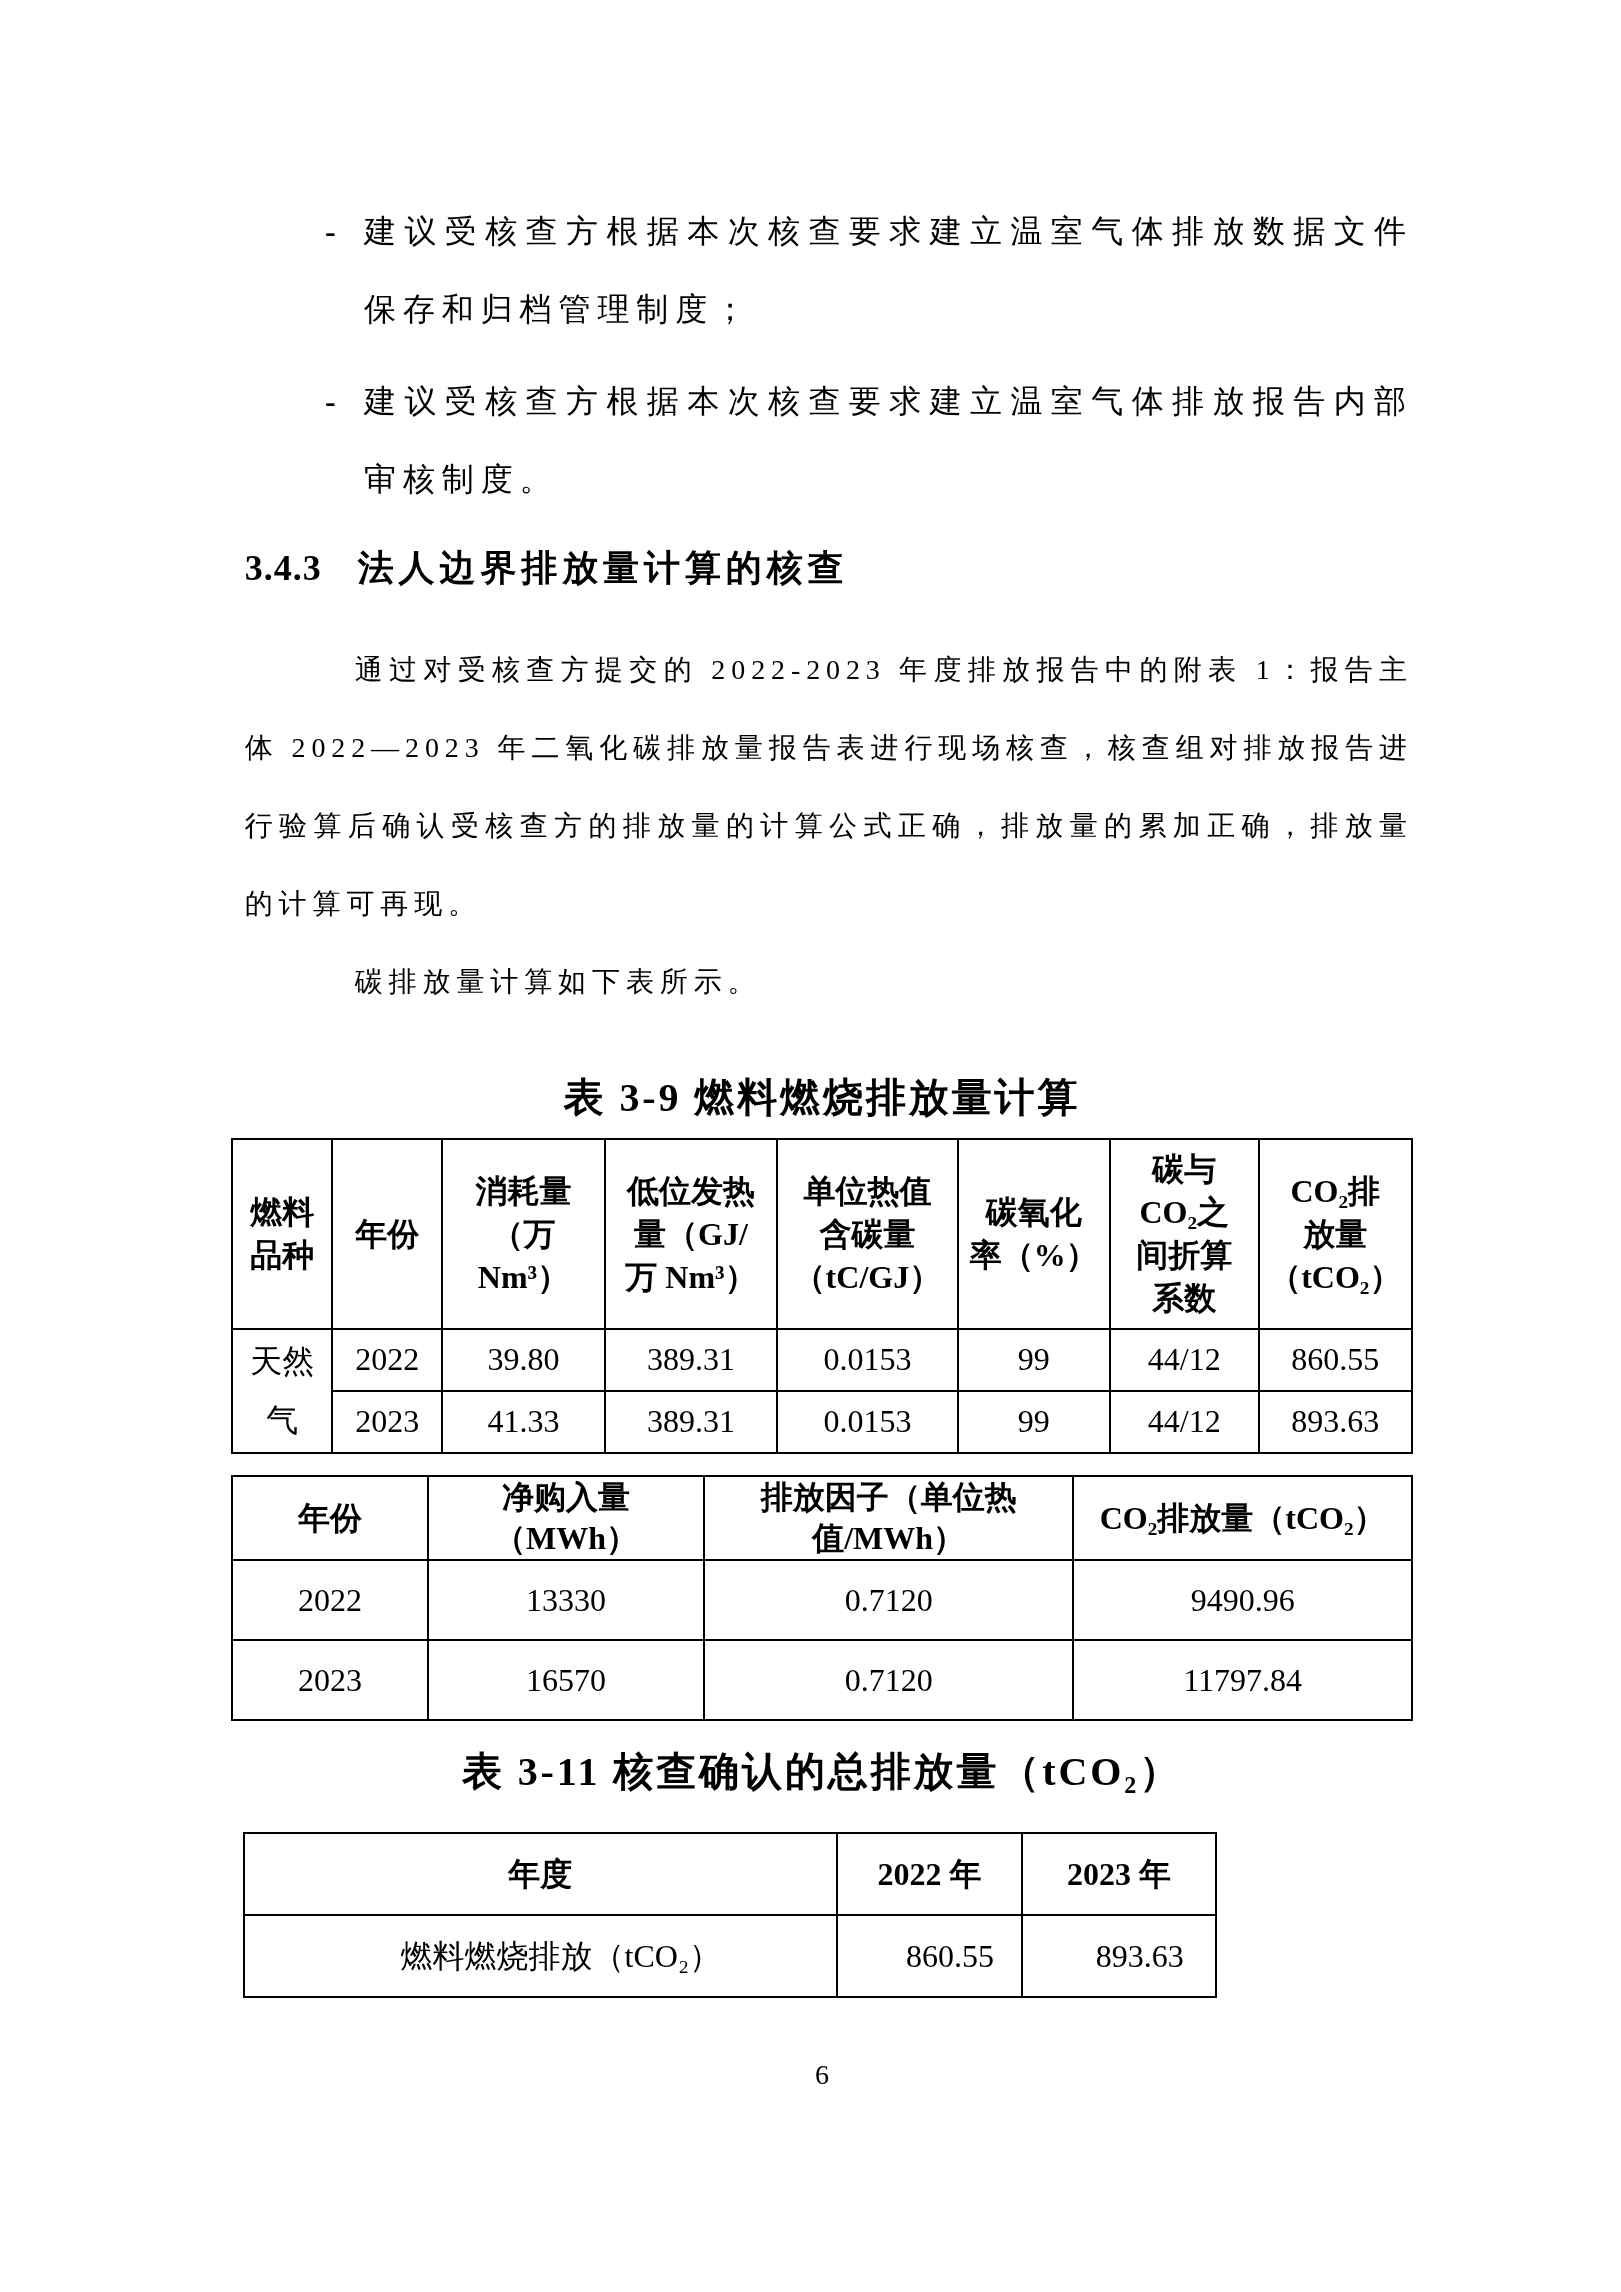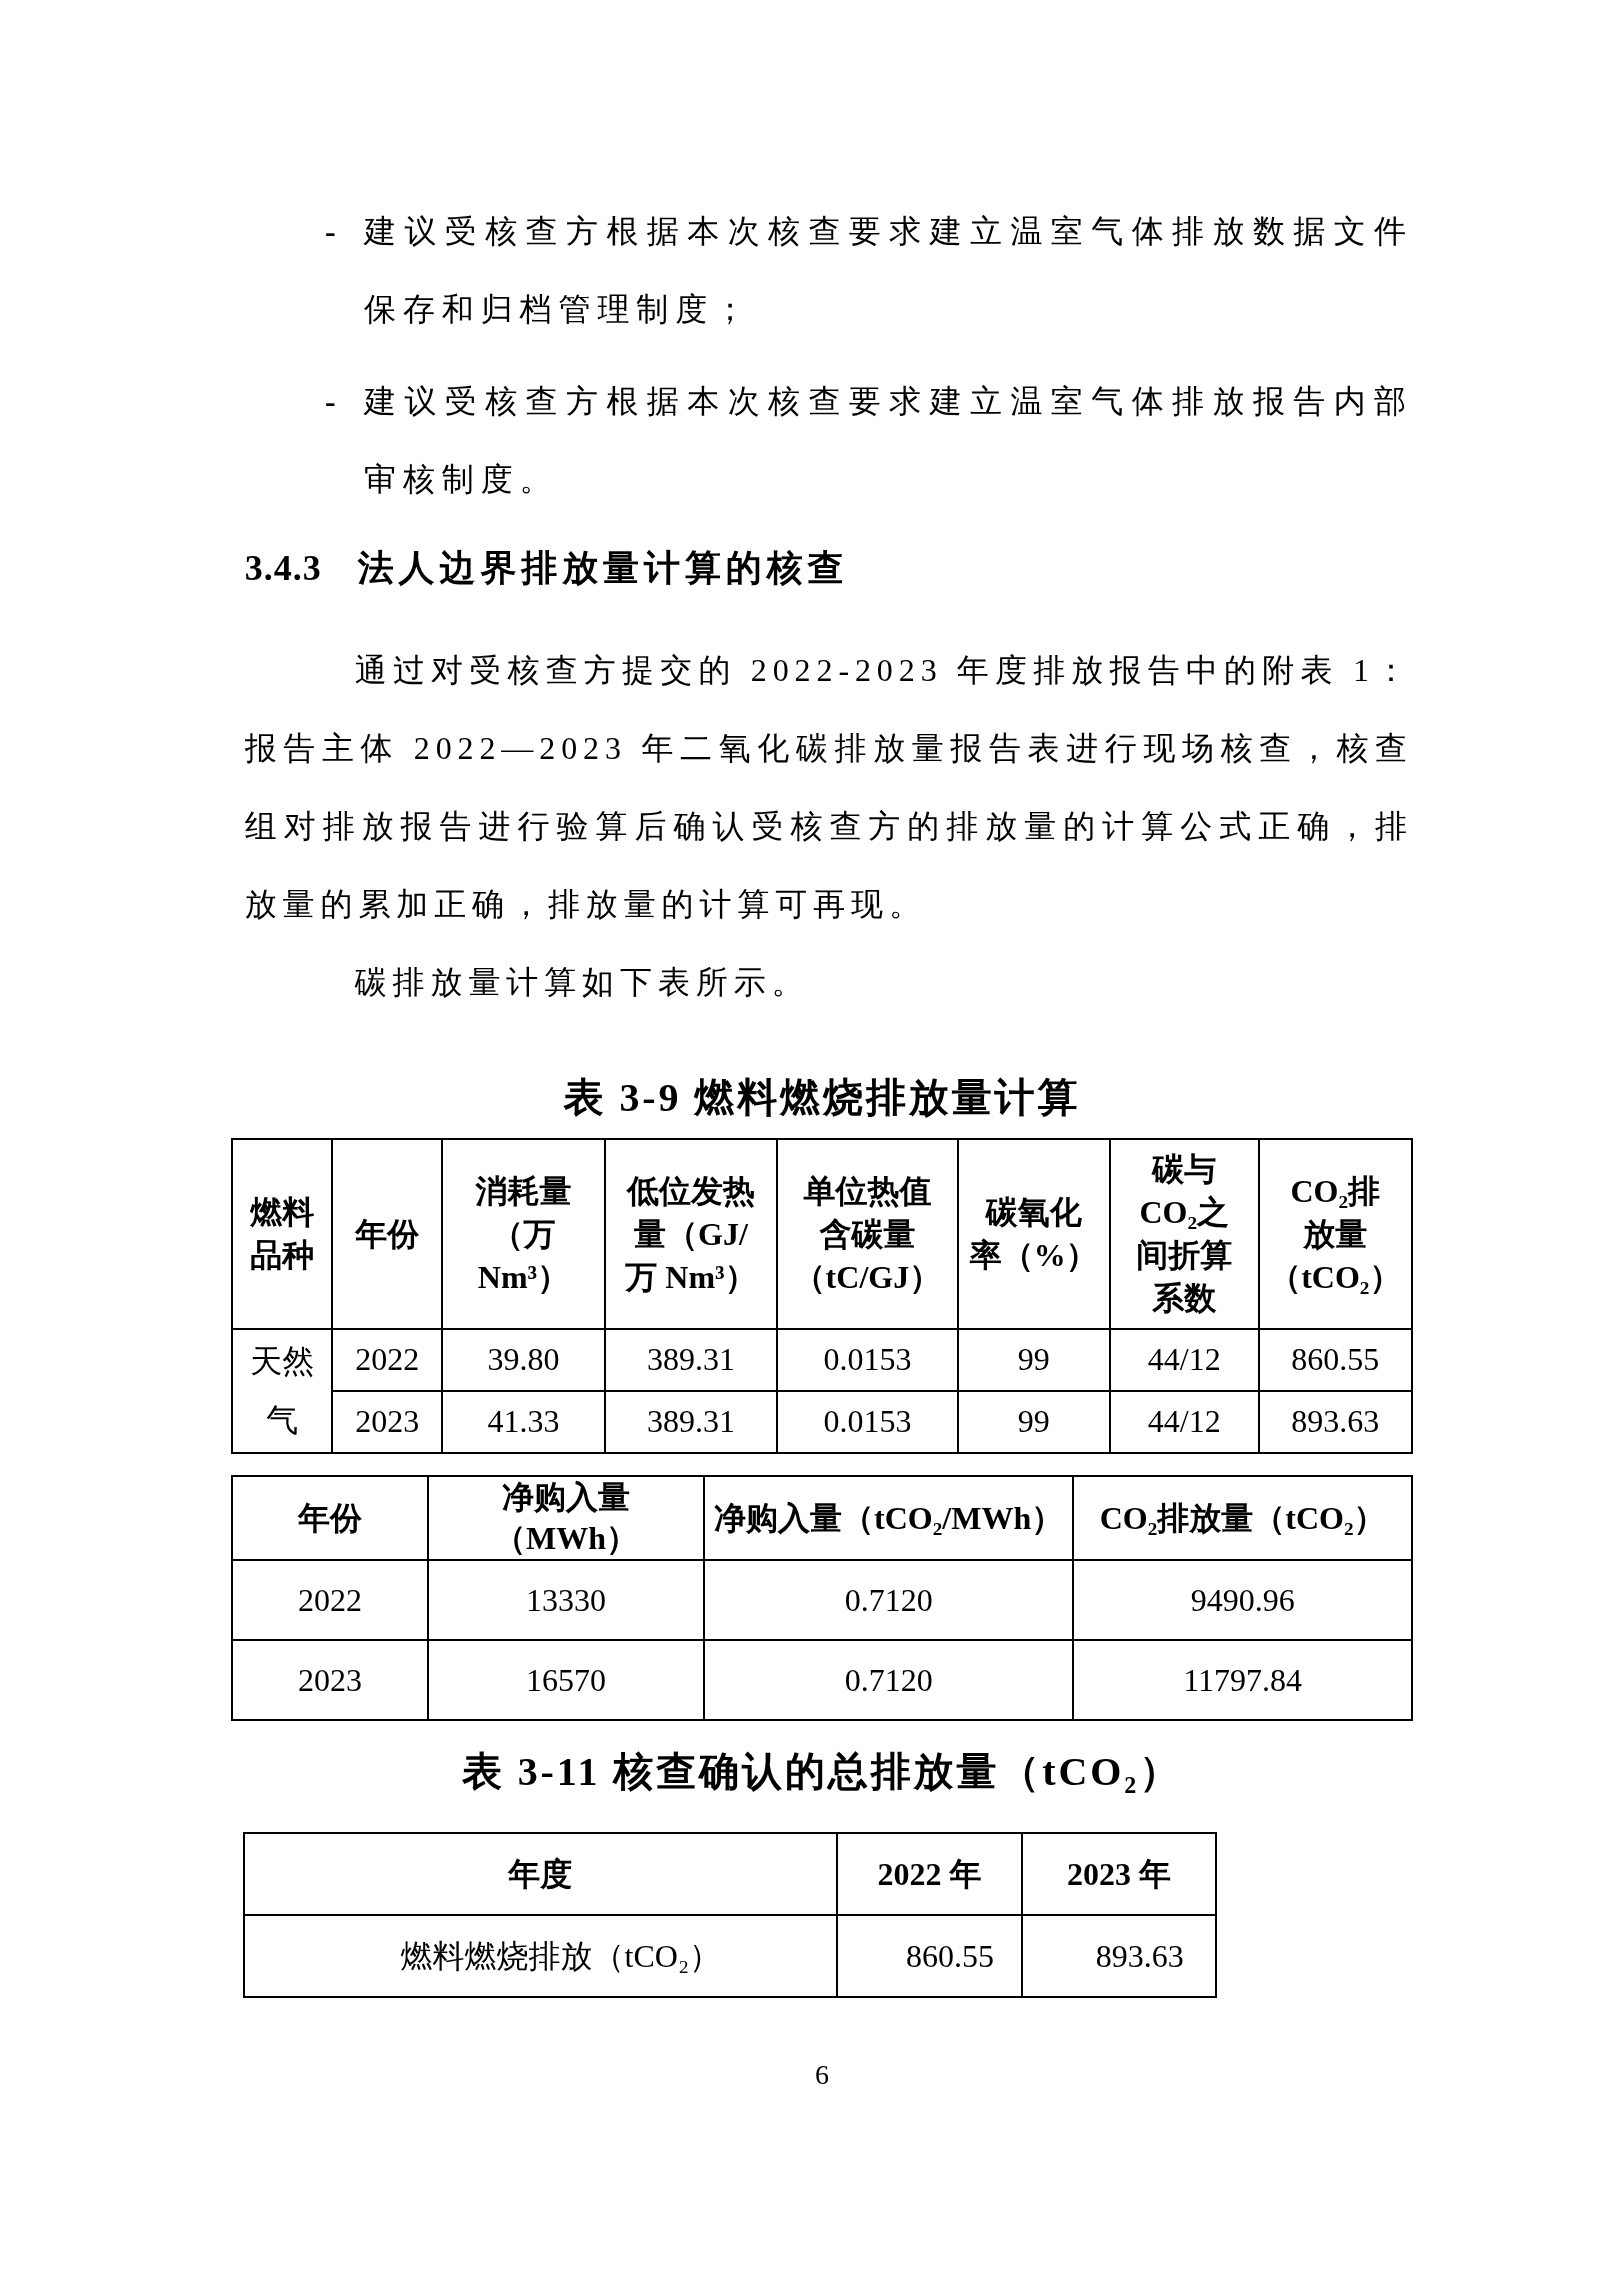--- a/index.html
+++ b/index.html
@@ -34,21 +34,21 @@
     font-size: 36px;
     font-weight: bold;
     line-height: 43px;
     letter-spacing: 2px;
   }
   .heading .sec-num { letter-spacing: 1px; margin-right: 36px; }
   .heading .sec-title { letter-spacing: 4.9px; }
   
   .para {
     margin: 0 0 0 13.7px;
-    font-size: 32px;
+    font-size: 28px;
     line-height: 78px;
     text-align: justify;
     letter-spacing: 5.9px;
   }
   .para.first { margin-top: 41px; }
   .para.indent { text-indent: 110px; }
   
   .caption {
     font-size: 40px;
     font-weight: bold;
@@ -178,21 +178,21 @@
       <col style="width:16.6%">
         <col style="width:23.4%">
         <col style="width:31.3%">
         <col style="width:28.7%">
     </colgroup>
     <tbody>
         <tr>
       <th>年份</th>
       <th>净购入量
 （MWh）</th>
-      <th>净购入量（tCO₂/MWh）</th>
+      <th>排放因子（单位热值/MWh）</th>
       <th>CO₂排放量（tCO₂）</th>
     </tr>
     <tr>
       <td>2022</td>
       <td>13330</td>
       <td>0.7120</td>
       <td>9490.96</td>
     </tr>
     <tr>
       <td>2023</td>

